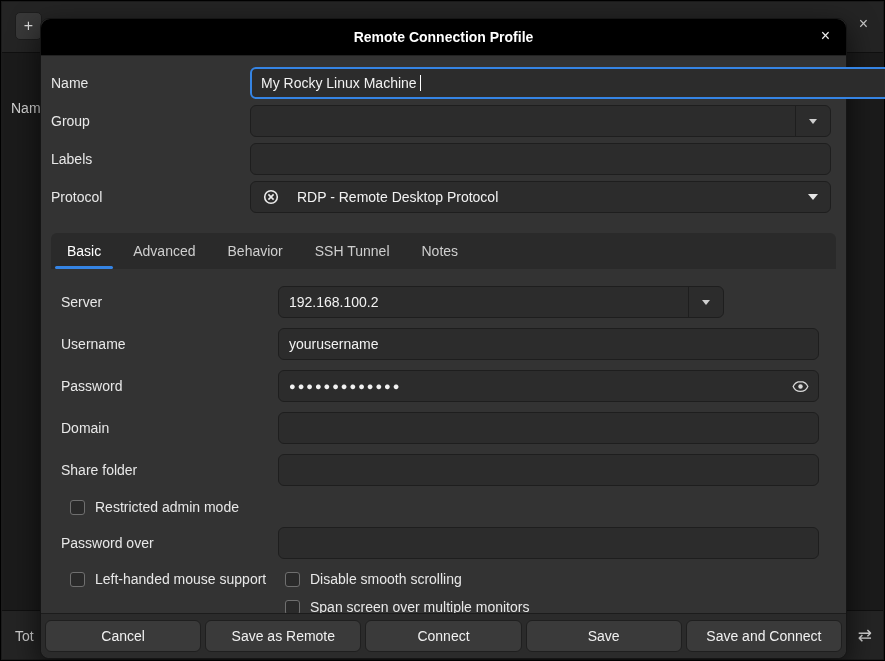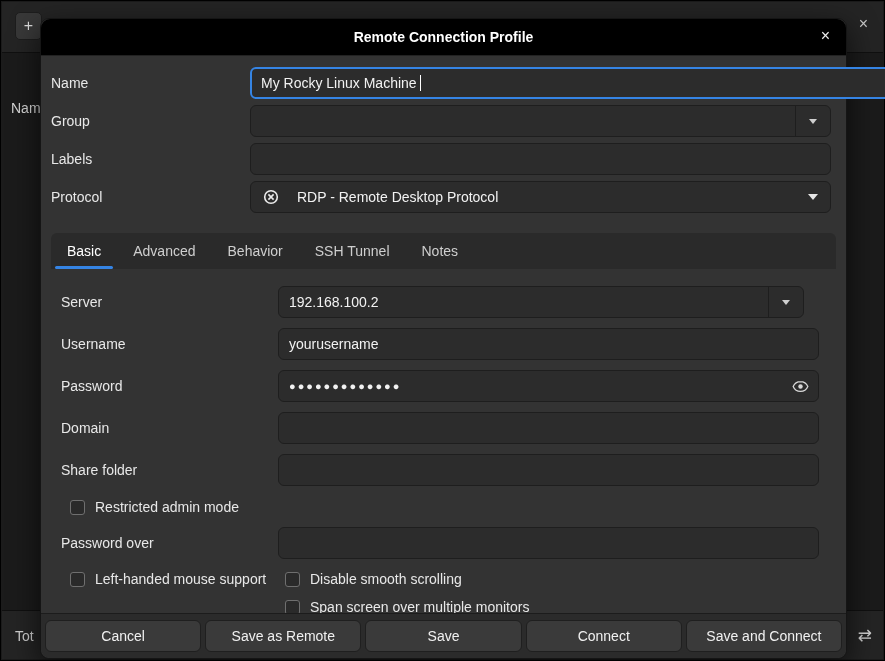--- a/index.html
+++ b/index.html
@@ -132,21 +132,21 @@
     <div class="tab active">Basic</div>
     <div class="tab">Advanced</div>
     <div class="tab">Behavior</div>
     <div class="tab">SSH Tunnel</div>
     <div class="tab">Notes</div>
   </div>
 
   <div class="clip">
 
     <span class="lbl" style="left:20px;top:231px;">Server</span>
-    <div class="combo" style="left:237px;top:231px;width:526px;">
+    <div class="combo" style="left:237px;top:231px;width:446px;">
       <span class="combo-text">192.168.100.2</span>
       <span class="combo-btn">
           <span class="arrow-down"></span>
         </span>
     </div>
 
     <span class="lbl" style="left:20px;top:273px;">Username</span>
     <div class="entry-wrap" style="left:237px;top:273px;width:541px;">
       <input class="entry" value="yourusername" style="">
     </div>
@@ -192,18 +192,18 @@
     <div class="chk-row" style="left:244px;top:544px;">
       <span class="chk"></span>
       <span class="chk-label">Span screen over multiple monitors</span>
     </div>
 
   </div>
 
   <div class="actionbar">
     <button class="act-btn">Cancel</button>
     <button class="act-btn">Save as Remote</button>
+    <button class="act-btn">Connect</button>
     <button class="act-btn">Save</button>
-    <button class="act-btn">Connect</button>
     <button class="act-btn">Save and Connect</button>
   </div>
 
 </div>
 
 </body></html>

